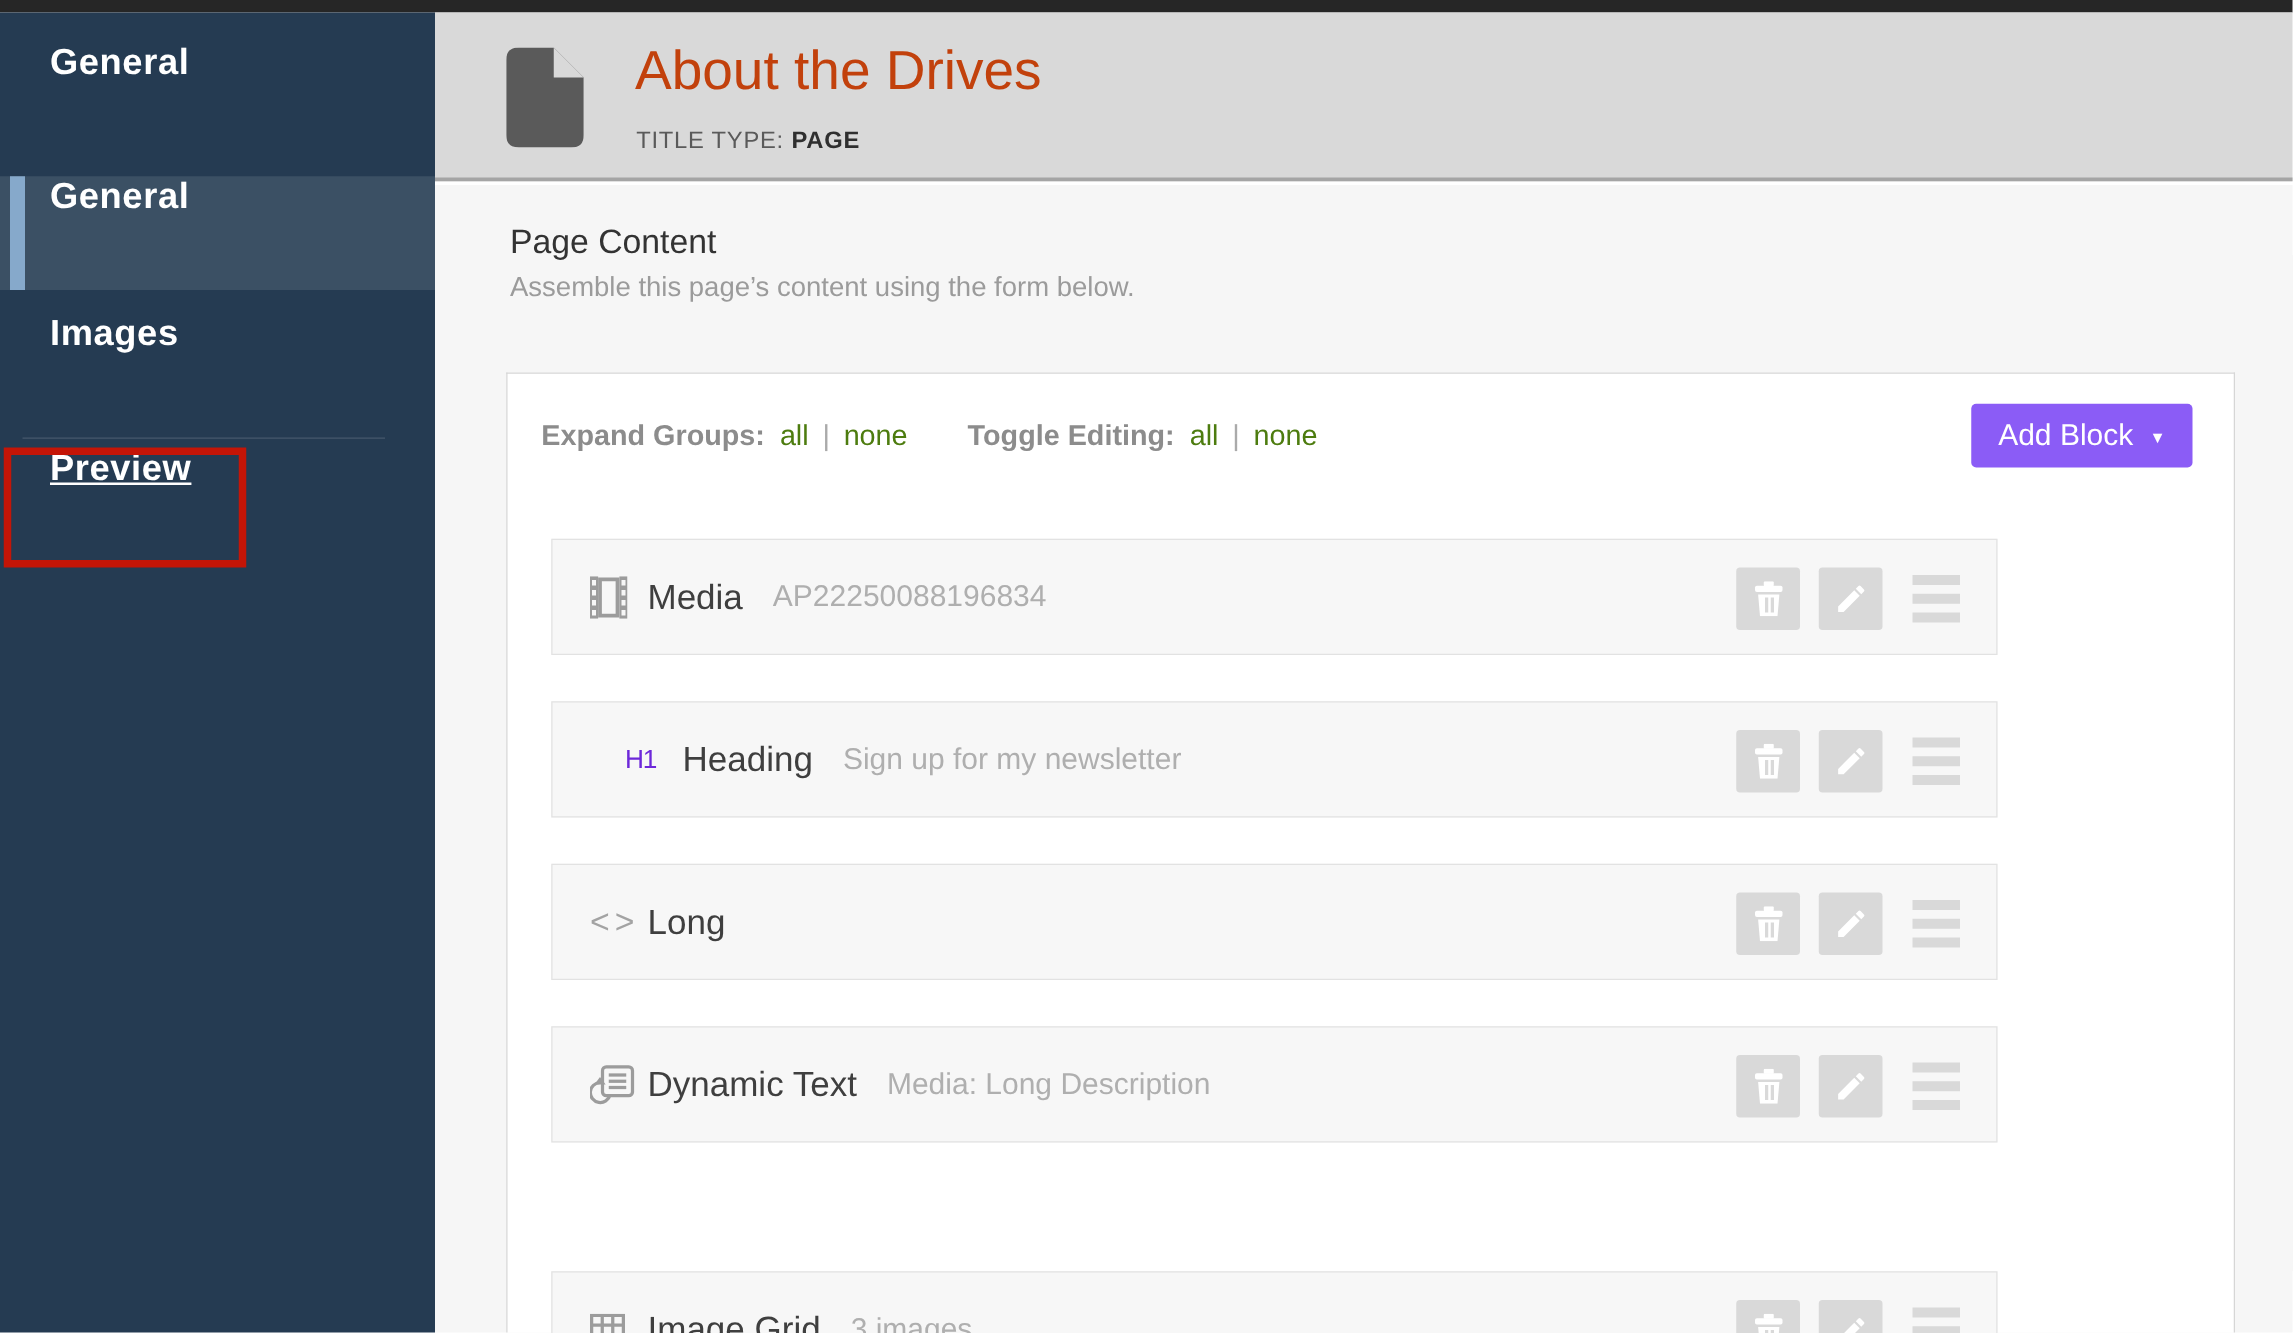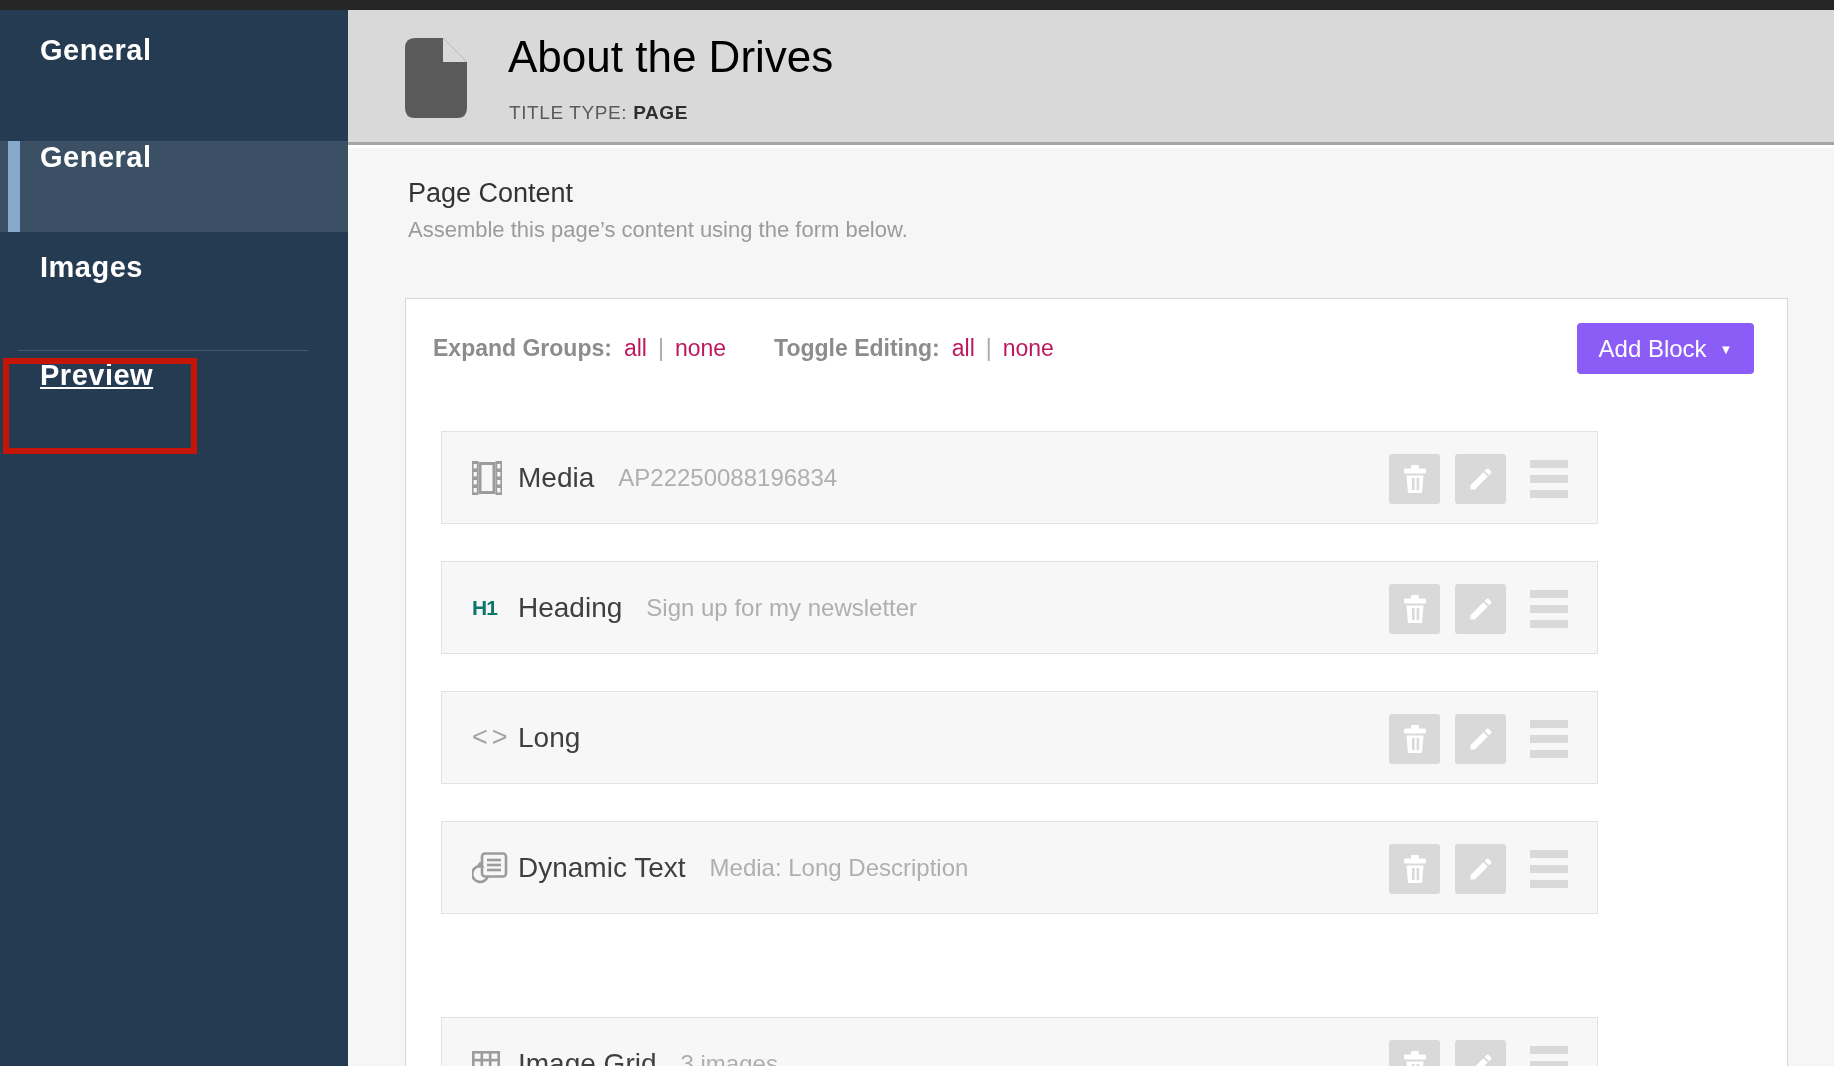--- a/index.html
+++ b/index.html
@@ -19,47 +19,47 @@
   .nav-images  { top:241px; }
   .nav-preview { top:349px;text-decoration:underline; }
   .sidebar-divider { position:absolute; left:18px; top:340px; width:290px; height:1px; background:#46586c; }
   .annotation-box { position:absolute; left:3px; top:348px; width:194px; height:96px;
     border:6px solid #c41507; z-index:10; pointer-events:none; }
 
   
   .header { position:absolute; left:348px; top:10px; width:1486px; height:135px;
     background:#d9d9d9; border-bottom:3px solid #a5a5a5; }
   .doc-icon { position:absolute; left:57px; top:28px; }
-  .header-title { position:absolute; left:160px; top:22px; font-size:44px; font-weight:300; color:#000000; }
+  .header-title { position:absolute; left:160px; top:22px; font-size:44px; font-weight:300; color:#c2410c; }
   .header-meta { position:absolute; left:161px; top:92px; font-size:19px; color:#5a5a5a; letter-spacing:.6px; }
   .header-meta b { color:#2f2f2f; margin-left:6px; letter-spacing:.6px; }
 
   
   .main { position:absolute; left:348px; top:148px; width:1486px; height:918px; background:#f6f6f6; }
   .page-heading { position:absolute; left:60px; top:30px; font-size:27px; color:#333; }
   .page-subheading { position:absolute; left:60px; top:69px; font-size:22px; color:#9b9b9b; }
 
   .panel { position:absolute; left:57px; top:150px; width:1383px; height:768px;
     background:#fff; border:1px solid #d6d6d6; border-bottom:0; }
   .panel-toolbar { position:absolute; left:27px; top:24px; height:51px; display:flex; align-items:center;
     font-size:23px; }
   .grp-label { color:#8c8c8c; font-weight:bold; margin-right:12px; }
-  .lnk { color:#be185d; cursor:pointer; }
+  .lnk { color:#4d7c0f; cursor:pointer; }
   .sep { color:#aaa; margin:0 11px; }
   .toolbar-gap { width:48px; }
   .add-block-btn { position:absolute; right:33px; top:24px; width:177px; height:51px;
     background:#8b5cf6; border:none; border-radius:4px; color:#fff; font-size:24px;
     font-family:inherit; cursor:pointer; display:flex; align-items:center; justify-content:center; }
   .add-block-btn .caret { font-size:13px; margin-left:13px; position:relative; top:1px; }
 
   .block-row { position:absolute; left:35px; width:1157px; height:93px;
     background:#f7f7f7; border:1px solid #e2e2e2; display:flex; align-items:center; padding-left:30px; }
   .row-0 { top:132px; } .row-1 { top:262px; } .row-2 { top:392px; } .row-3 { top:522px; } .row-4 { top:684px;margin-top:34px; }
   .blk-icon { width:46px; display:flex; align-items:center; color:#9e9e9e; flex-shrink:0; }
-  .blk-icon.glyph-h1 { font-size:21px; font-weight:bold; letter-spacing:-1px; color:#0f766e; }
+  .blk-icon.glyph-h1 { font-size:21px; font-weight:normal; letter-spacing:-1px; color:#6d28d9;margin-left:28px; }
   .blk-icon.glyph-embed { font-size:27px; letter-spacing:4px; color:#a3a3a3; }
   .blk-label { font-size:28px; font-weight:normal; color:#3f3f3f; margin-right:24px; white-space:nowrap; }
   .blk-sublabel { font-size:24px; color:#afafaf; white-space:nowrap; }
   .row-controls { position:absolute; right:29px; top:0; height:93px; display:flex; align-items:center; }
   .sq-btn { width:51px; height:50px; background:#d9d9d9; border:none; border-radius:3px;
     display:flex; align-items:center; justify-content:center; cursor:pointer; margin-left:15px; }
   .drag-handle { margin-left:24px; cursor:grab; display:flex; flex-direction:column; }
   .drag-handle span { width:38px; height:8px; background:#d9d9d9; margin:3.5px 0; }
 </style>
 </head>

